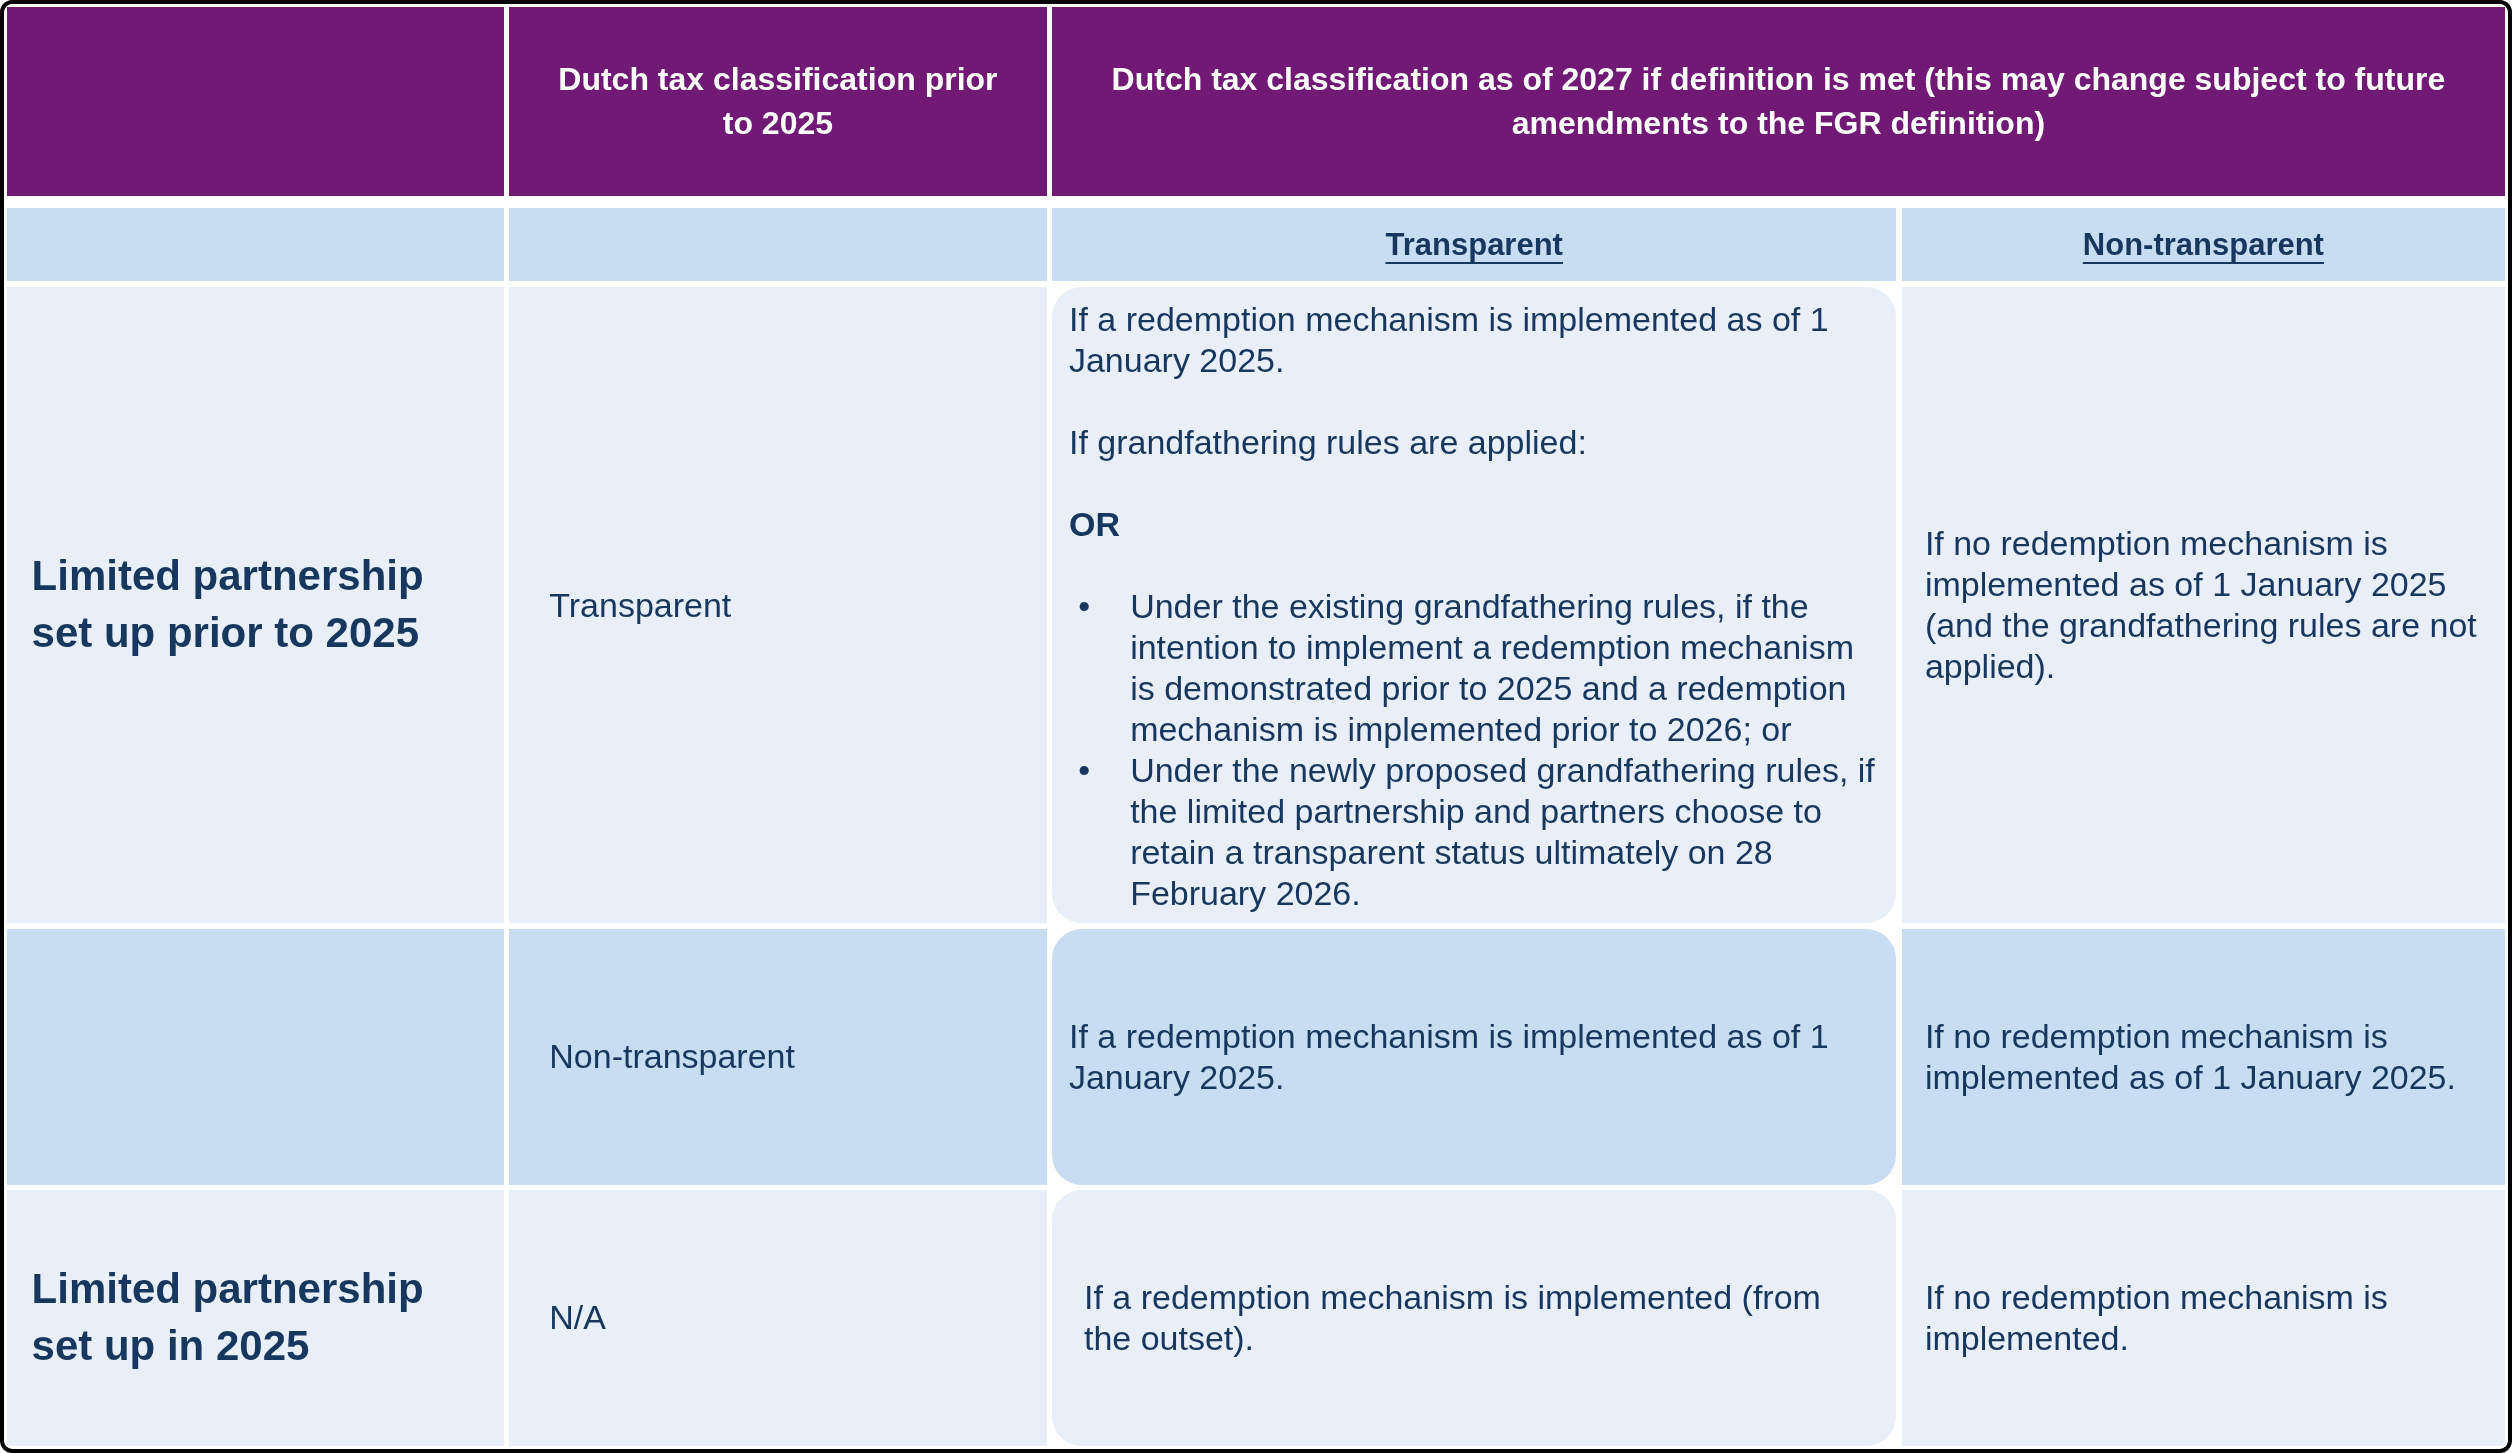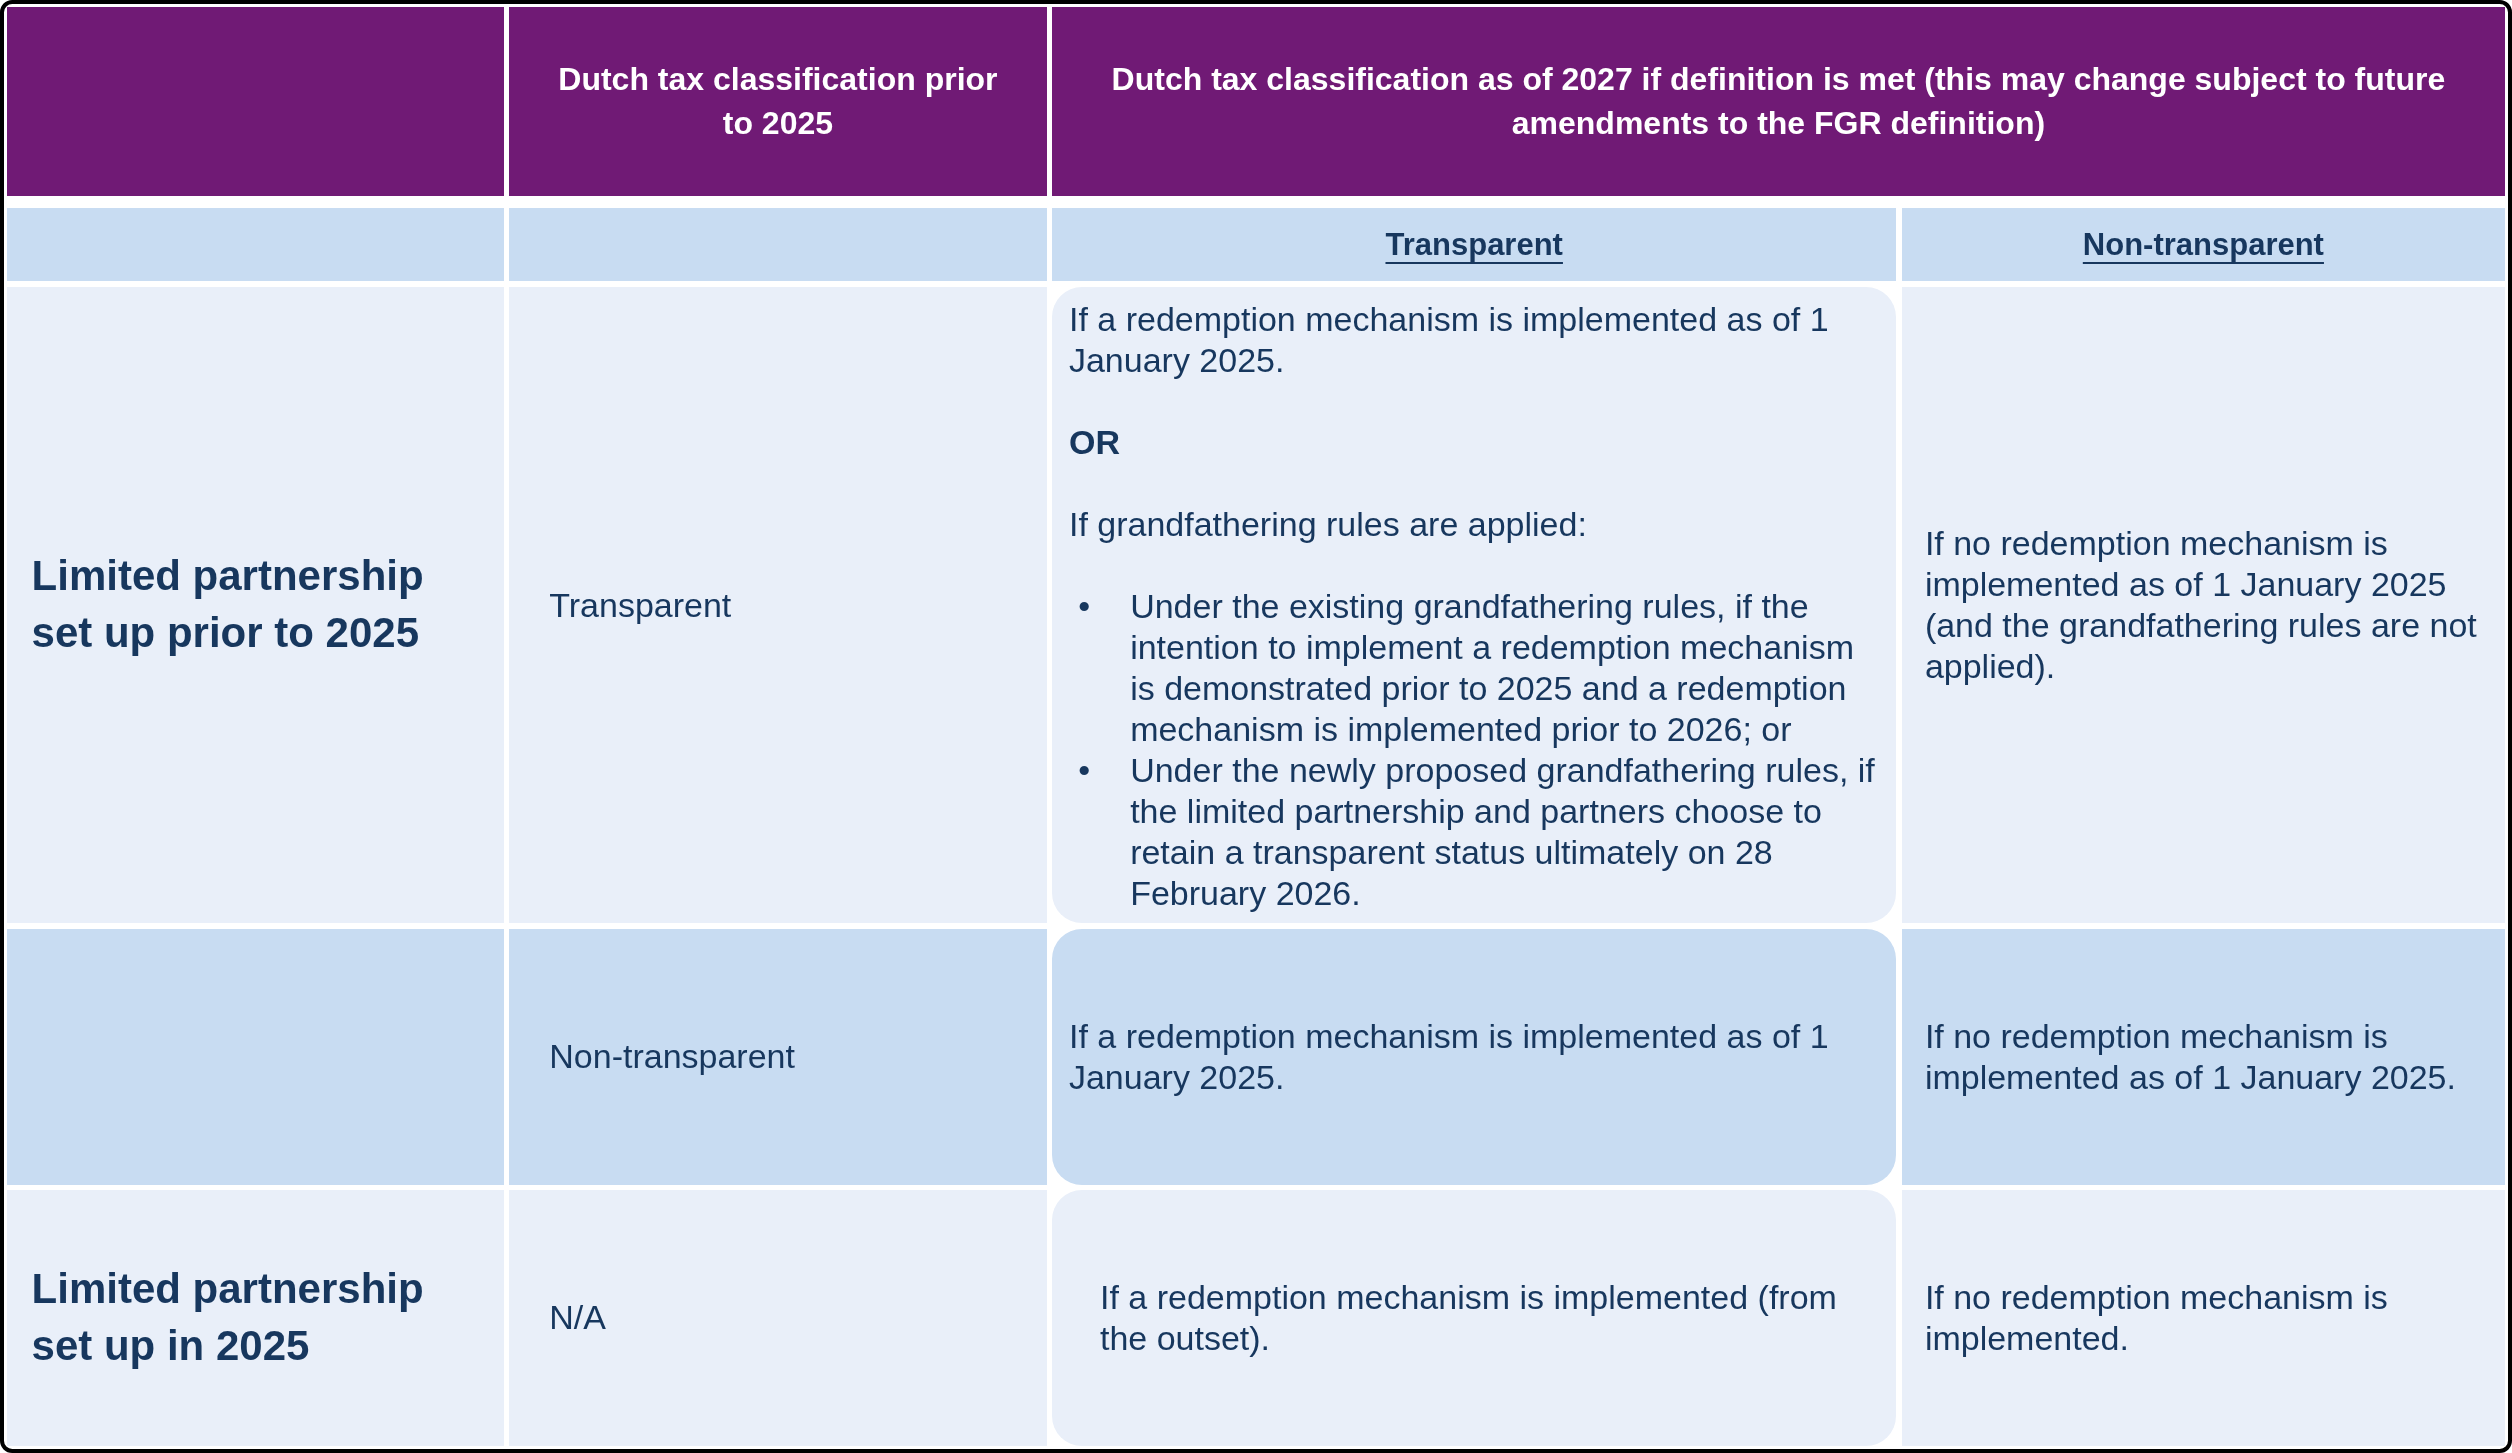--- a/index.html
+++ b/index.html
@@ -36,21 +36,21 @@
   .label-cell{padding-left:24.5px;padding-right:18.4px;font-weight:bold;font-size:42px;line-height:1.35;color:#17375E;}
   .prior-cell{padding-left:40px;padding-right:18.4px;}
   .col3-cell{padding-left:17px;padding-right:20px;border-radius:30px;}
   .col4-cell{padding-left:23px;padding-right:26px;}
   .row1-col3{display:block;padding-top:12.2px;}
   .para{margin:0 0 41px 0;}
   .para-bold{font-weight:bold;}
   .bullet-item{display:flex;}
   .bullet-marker{flex:0 0 52px;padding-left:9.2px;}
   .bullet-text{flex:1;}
-  .row3-col3{padding-left:48px;}
+  .row3-col3{padding-left:32px;}
 </style>
 </head>
 <body>
 
 <div class="frame">
   <div class="grid">
 
     <div class="cell hdr"></div>
     <div class="cell hdr">Dutch tax classification prior to 2025</div>
     <div class="cell hdr hdr-span">Dutch tax classification as of 2027 if definition is met (this may change subject to future amendments to the FGR definition)</div>
@@ -61,22 +61,22 @@
       <span class="sub-label">Transparent</span>
     </div>
     <div class="cell sub">
       <span class="sub-label">Non-transparent</span>
     </div>
 
     <div class="cell lite vcenter label-cell">Limited partnership set up prior to 2025</div>
     <div class="cell lite vcenter prior-cell body-text">Transparent</div>
     <div class="cell lite col3-cell row1-col3 body-text">
       <p class="para">If a redemption mechanism is implemented as of 1 January 2025.</p>
+      <p class="para">If grandfathering rules are applied:</p>
       <p class="para para-bold">OR</p>
-      <p class="para">If grandfathering rules are applied:</p>
       <div class="bullet-item">
         <span class="bullet-marker">•</span>
         <span class="bullet-text">Under the existing grandfathering rules, if the intention to implement a redemption mechanism is demonstrated prior to 2025 and a redemption mechanism is implemented prior to 2026; or</span>
       </div>
       <div class="bullet-item">
         <span class="bullet-marker">•</span>
         <span class="bullet-text">Under the newly proposed grandfathering rules, if the limited partnership and partners choose to retain a transparent status ultimately on 28 February 2026.</span>
       </div>
     </div>
     <div class="cell lite vcenter col4-cell body-text">If no redemption mechanism is implemented as of 1 January 2025 (and the grandfathering rules are not applied).</div>

